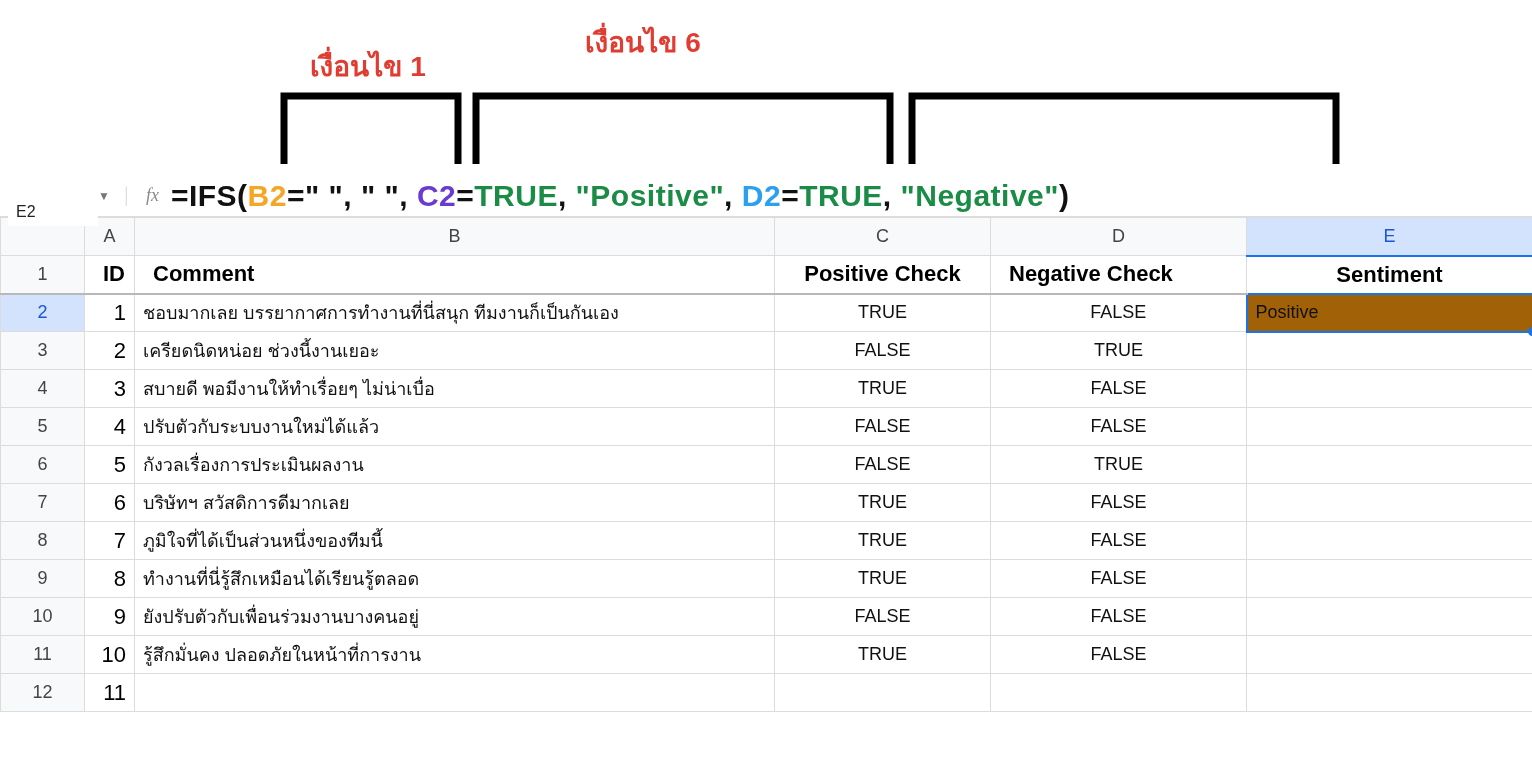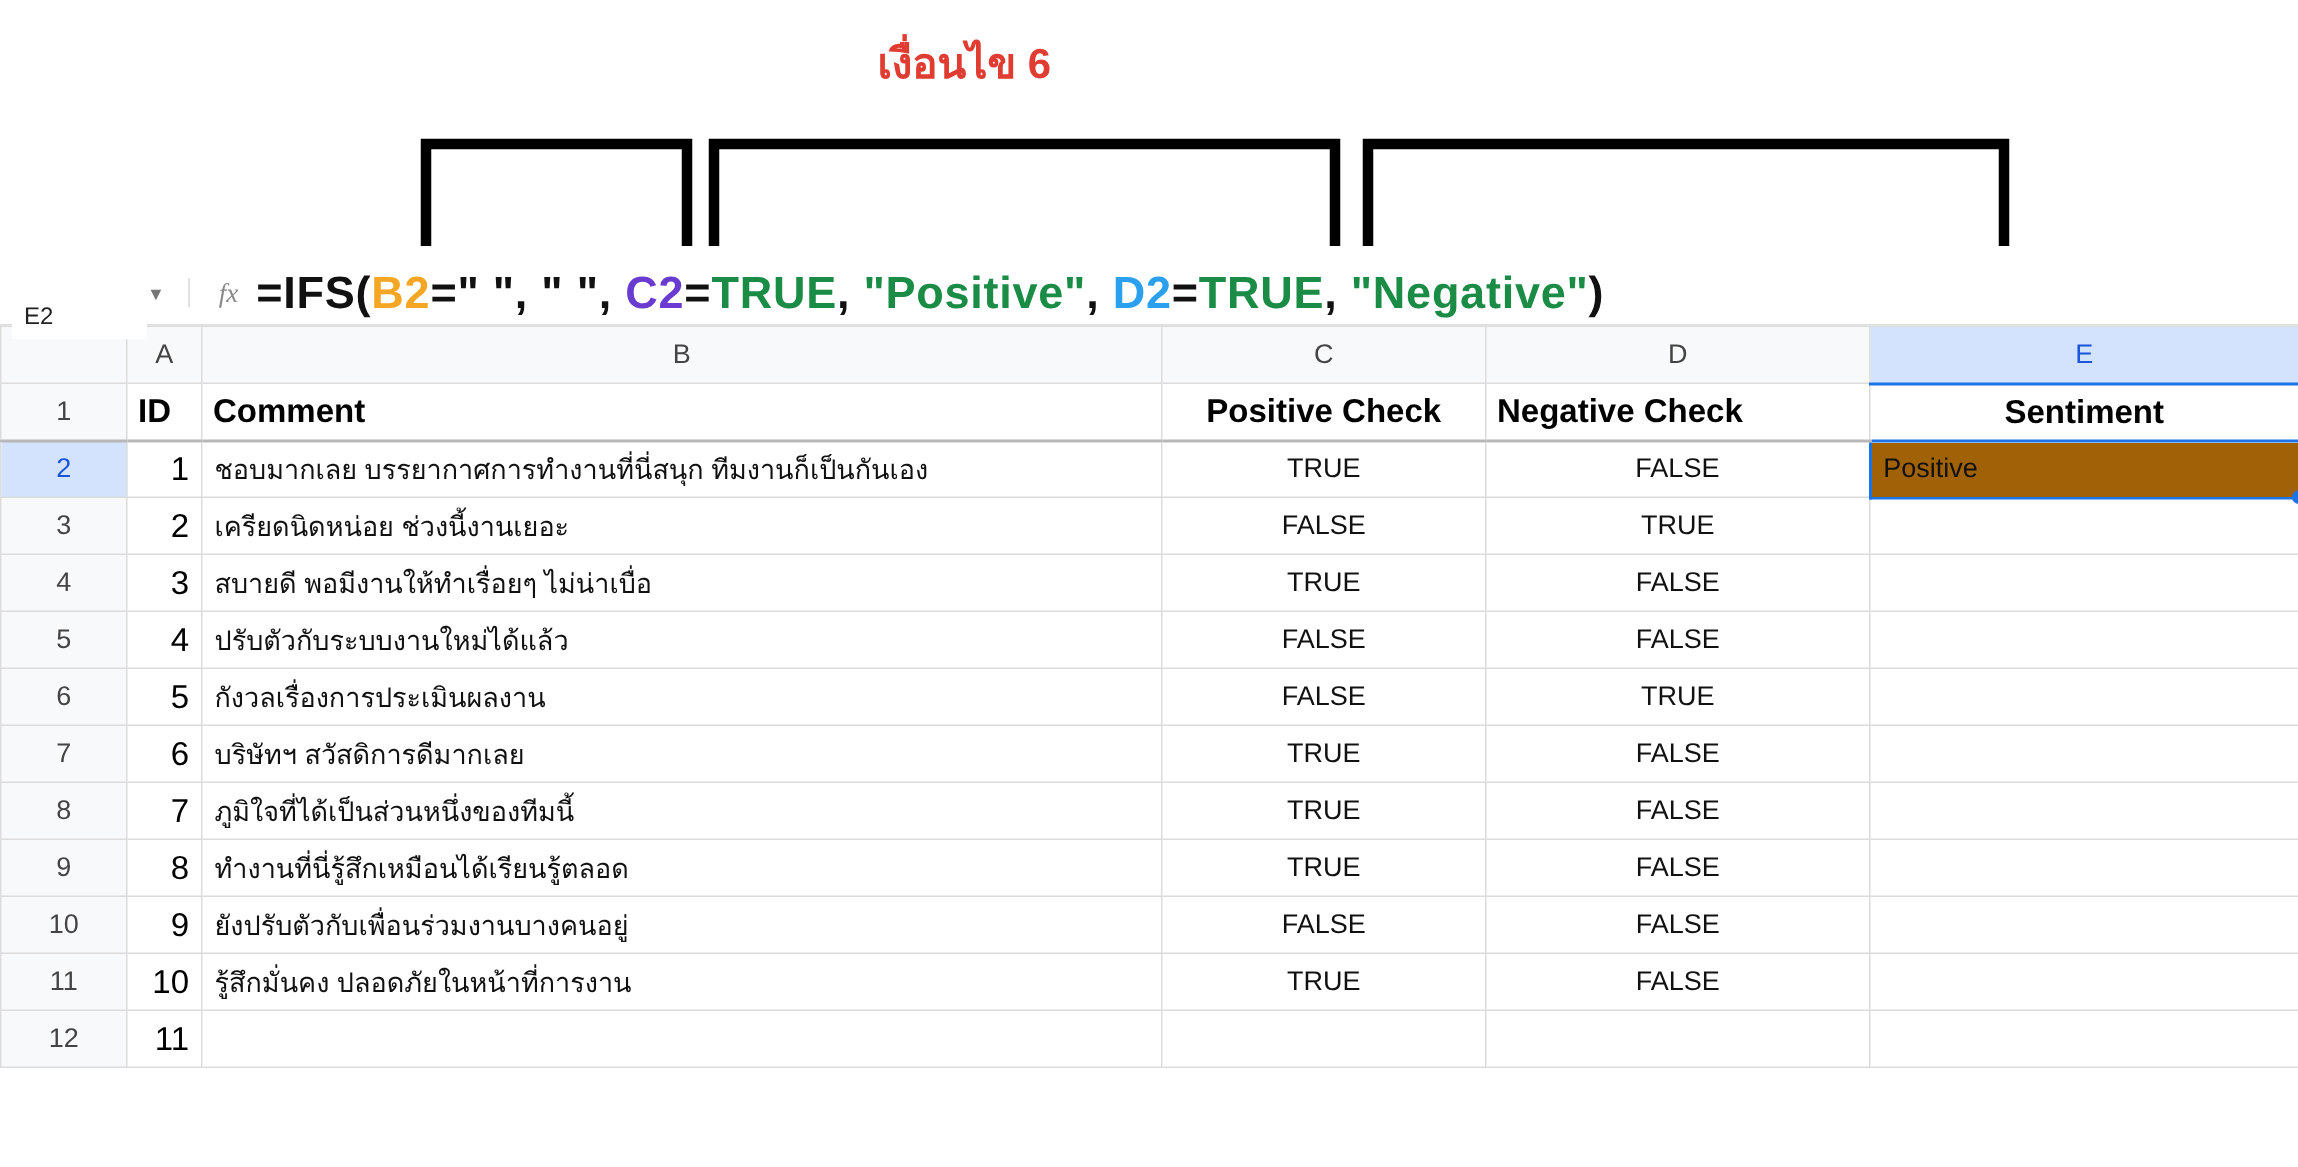--- a/index.html
+++ b/index.html
@@ -18,32 +18,33 @@
     .f-black{color:#111}.f-orange{color:#f5a623}.f-purple{color:#6a3bd1}.f-green{color:#1a8c45}.f-blue{color:#2aa0ef}
     table.sheet { border-collapse: collapse; width: 100%; table-layout: fixed; }
     .sheet th, .sheet td { border: 1px solid #dcdcdc; height: 38px; font-size: 18px; }
     .col-hdr { background:#f8f9fa; color:#444; font-weight:400; font-size:16px; text-align:center; }
     .row-hdr { background:#f8f9fa; color:#444; font-weight:400; font-size:16px; text-align:center; width:60px;}
     .row-hdr.active { background:#d3e3fd; color:#1a56db; border-right:2px solid #1a73e8;}
     .col-hdr.active { background:#d3e3fd; color:#1a56db; border-bottom:2px solid #1a73e8;}
     .corner{background:#f8f9fa;}
     td.data{ padding: 0 8px; color:#111;margin-top:20px; }
     td.centered{ text-align:center; }
-    th.headrow{ font-weight:700; color:#000; font-size:22px; text-align:left; padding:0 7px;}
+    th.headrow{ font-weight:700; color:#000; font-size:22px; text-align:left; padding:0 18px;}
     th.headrow.centered{text-align:center;}
     td.idcol{ text-align:right; padding-right:8px; font-weight:400; font-size:22px;}
     .active-cell { background:#a16207; border:2px solid #1a73e8 !important; position:relative; text-align:left !important;}
     .handle{position:absolute; right:-5px; bottom:-5px; width:9px; height:9px; background:#1a73e8; border-radius:50%;}
     .row-border-top td, .row-border-top th.row-hdr{ border-top:2px solid #b8b8b8;}
     .sheet th.row-hdr { border-right:1px solid #dcdcdc;}
   </style>
 </head>
 <body>
 
 <div class="annot">
+  <div class="annot-label annot-1">เงื่อนไข 1</div>
   <div class="annot-label annot-2">เงื่อนไข 6</div>
   <svg class="bracket" style="left:280px" width="182" height="80">
       <path d="M4 76 V8 H178 V76" fill="none" stroke="#000" stroke-width="7"></path>
     </svg>
   <svg class="bracket" style="left:472px" width="422" height="80">
       <path d="M4 76 V8 H418 V76" fill="none" stroke="#000" stroke-width="7"></path>
     </svg>
   <svg class="bracket" style="left:908px" width="432" height="80">
       <path d="M4 76 V8 H428 V76" fill="none" stroke="#000" stroke-width="7"></path>
     </svg>

